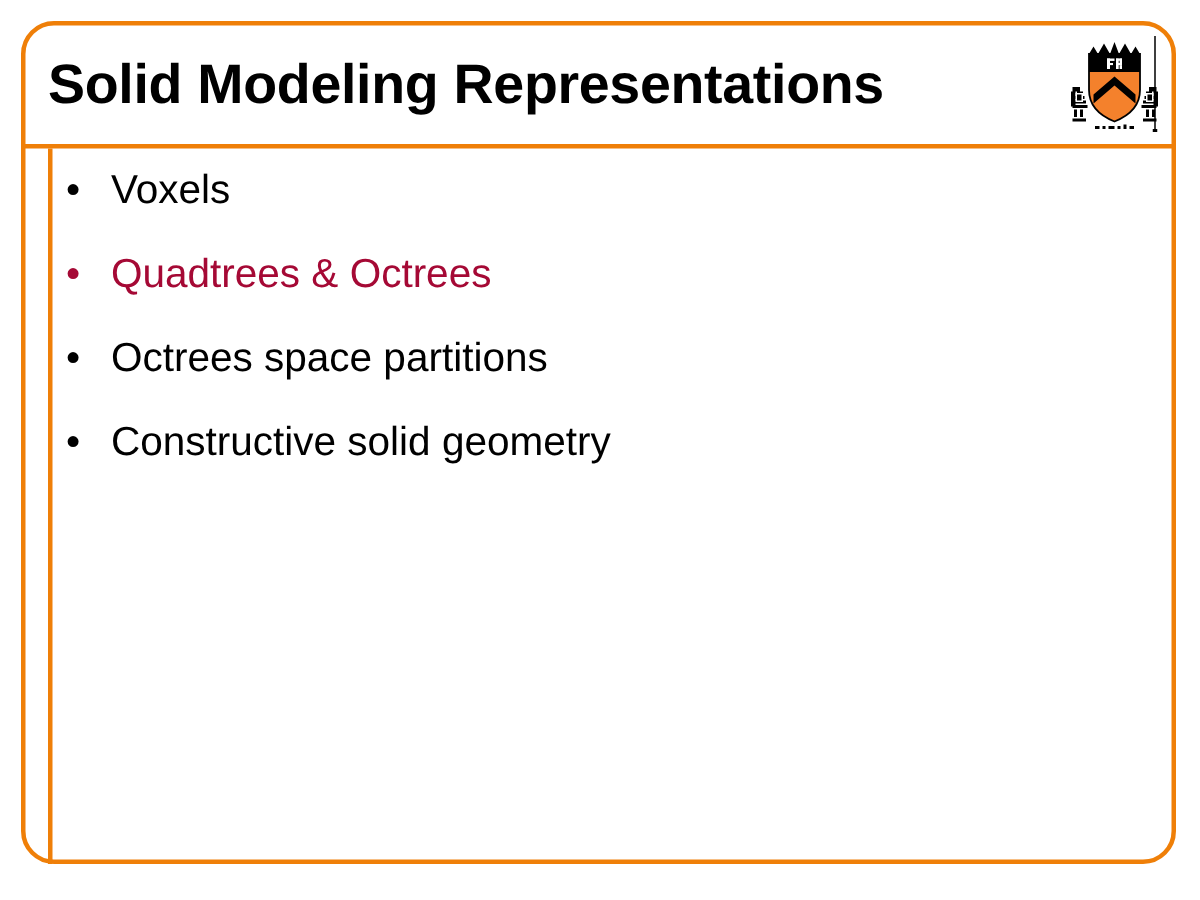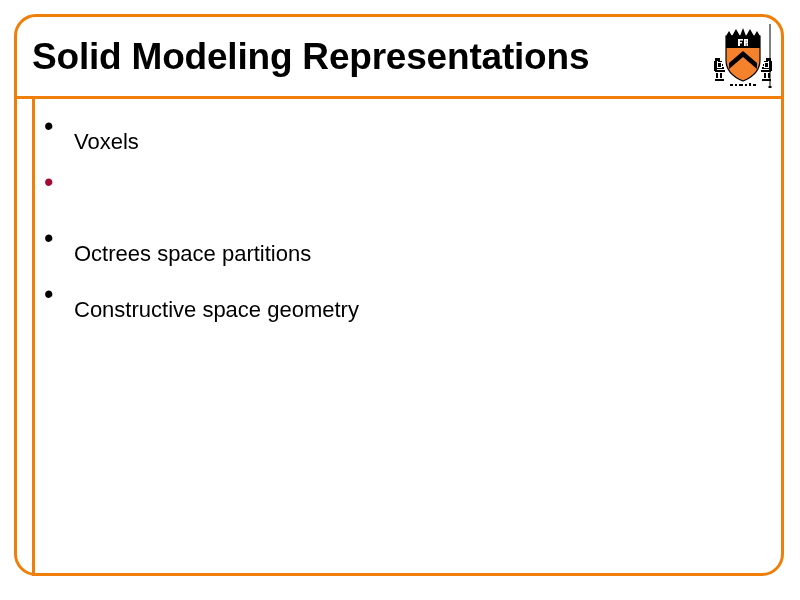--- a/index.html
+++ b/index.html
@@ -102,24 +102,23 @@
     line-height: 34px;
   }
   .bullet-mark {
     width: 30px;
     flex: 0 0 30px;
     font-size: 27px;
     line-height: 32px;
     text-align: left;
   }
   .bullet-text {
-    font-size: 22px;
+    font-size: 27px;
     line-height: 32px;
     white-space: nowrap;
-    margin-top: 16px;
   }
   .tone-default, .tone-default .bullet-mark { color: #000000; }
   .tone-accent,  .tone-accent  .bullet-mark { color: #a50935; }
 </style>
 </head>
 <body>
 
 <div id="slide">
 
   <div class="slide-frame"></div>
@@ -183,27 +182,28 @@
 
   <div class="bullet-list">
 
     <div class="bullet-item tone-default">
       <span class="bullet-mark">•</span>
       <span class="bullet-text">Voxels</span>
     </div>
 
     <div class="bullet-item tone-accent">
       <span class="bullet-mark">•</span>
+      <span class="bullet-text">Quadtrees &amp; Octrees</span>
     </div>
 
     <div class="bullet-item tone-default">
       <span class="bullet-mark">•</span>
       <span class="bullet-text">Octrees space partitions</span>
     </div>
 
     <div class="bullet-item tone-default">
       <span class="bullet-mark">•</span>
-      <span class="bullet-text">Constructive space geometry</span>
+      <span class="bullet-text">Constructive solid geometry</span>
     </div>
 
   </div>
 
 </div>
 
 </body></html>

